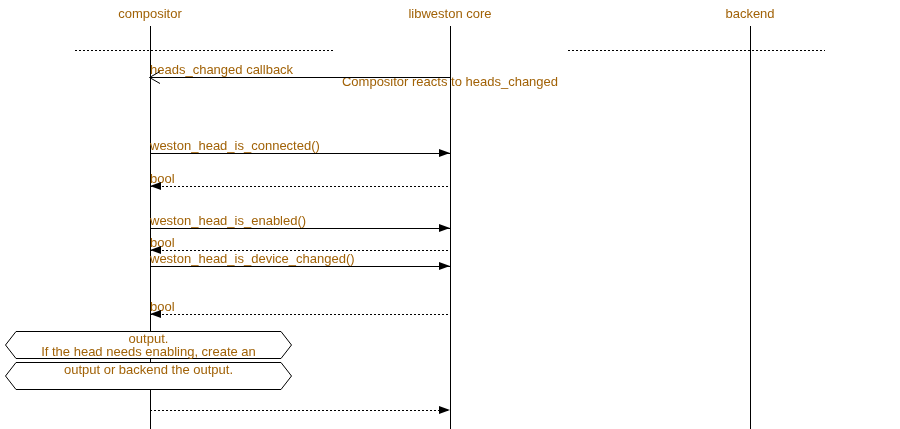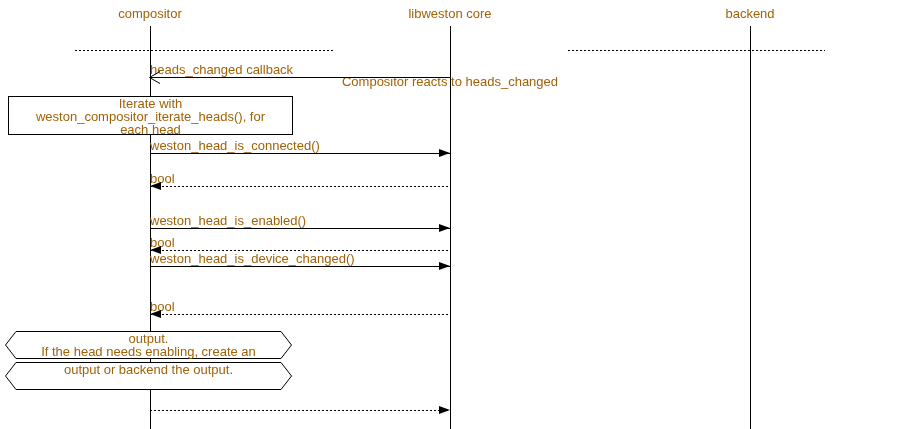--- a/index.html
+++ b/index.html
@@ -69,25 +69,20 @@
   <div class="divider-label">Compositor reacts to heads_changed</div>
 
   <div class="msg" style="top:77px">
     <div class="msg-label">heads_changed callback</div>
     <div class="line-solid"></div>
     <svg class="ah-left-open" width="12" height="13">
       <path d="M11,0.5 L0.5,6.5 L11,12.5" fill="none" stroke="#000" stroke-width="1"></path>
     </svg>
   </div>
 
-  <div class="note-box">
-    <div>Iterate with</div>
-    <div>weston_compositor_iterate_heads(), for</div>
-    <div>each head</div>
-  </div>
 
   <div class="msg" style="top:153px">
     <div class="msg-label">weston_head_is_connected()</div>
     <div class="line-solid"></div>
     <div class="ah-right-filled"></div>
   </div>
 
   <div class="msg" style="top:186px">
     <div class="msg-label">bool</div>
     <div class="line-dotted"></div>

